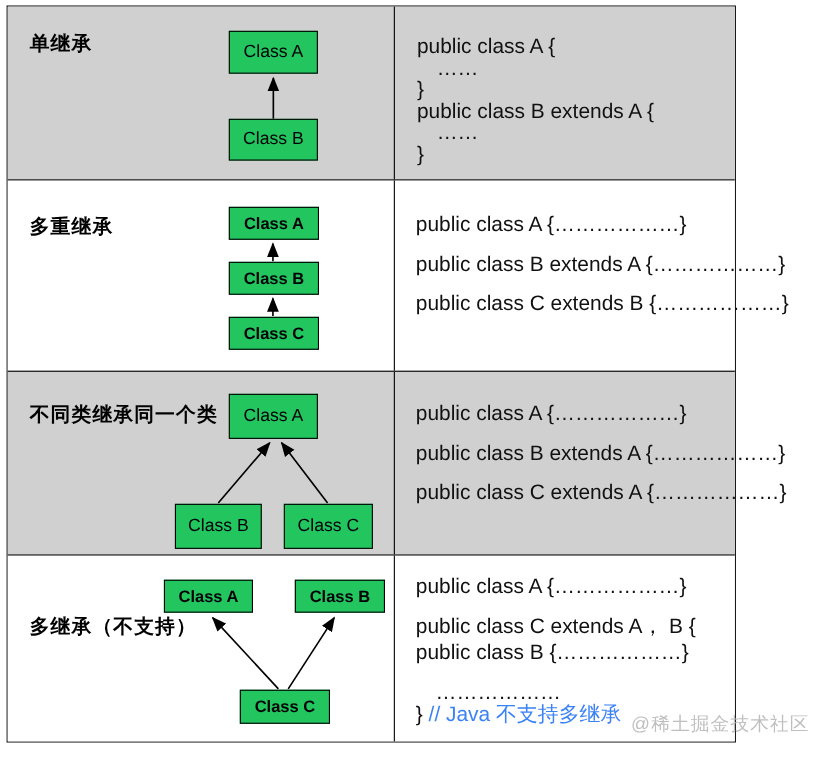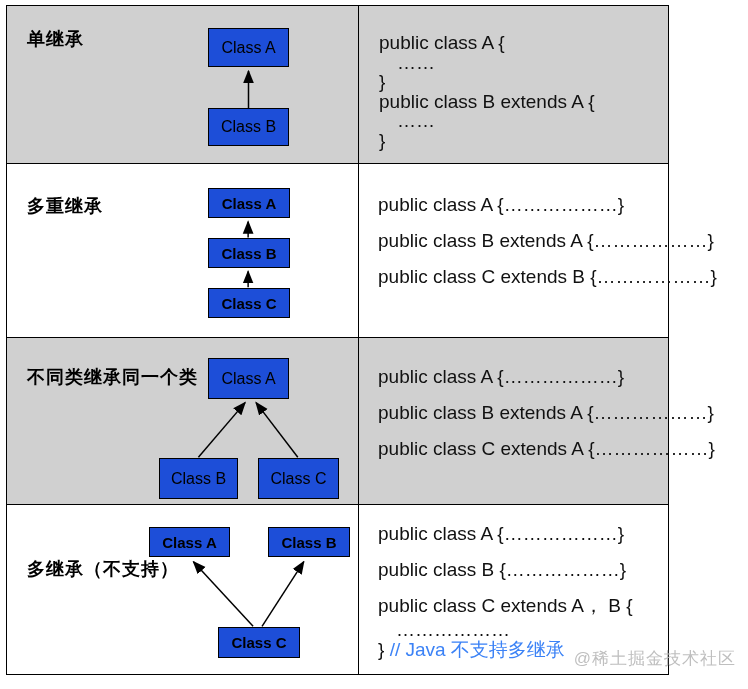--- a/index.html
+++ b/index.html
@@ -35,21 +35,21 @@
     position: absolute; left: 20px;
     font-size: 18px; font-weight: bold; color: #000;
     letter-spacing: 1px; white-space: nowrap;
   }
   .r1 .row-label { top: 21px; }
   .r2 .row-label { top: 30px; font-family: Liberation Serif, serif; }
   .r3 .row-label { top: 27px; }
   .r4 .row-label { top: 52px; color: #000000; }
   .class-box {
     position: absolute;
-    background: #1d4ed8; border: 1.5px solid #000;
+    background: #22c55e; border: 1.5px solid #000;
     display: flex; align-items: center; justify-content: center;
     font-size: 16px; color: #000; white-space: nowrap;
   }
   .boxes-bold .class-box { font-weight: bold; font-size: 15px; }
   .arrows { position: absolute; left: 0; top: 0; width: 100%; height: 100%; pointer-events: none; }
   .code {
     font-size: 19px; color: #111;
   }
   .r1 .code { padding: 27px 8px 0 20px; }
   .r2 .code { padding: 31px 8px 0 19px; }
@@ -185,22 +185,22 @@
       <div class="class-box" style="left:261px;top:22px;width:82px;height:30px;">
           <span>Class B</span>
         </div>
       <div class="class-box" style="left:211px;top:122px;width:82px;height:31px;">
           <span>Class C</span>
         </div>
     </div>
     <div class="cell-code">
       <div class="code code-spaced">
           <div class="code-line"><span>public class A {………………}</span></div>
+          <div class="code-line mb4"><span>public class C </span><span class="b">extends A， B {</span></div>
           <div class="code-line"><span>public class B {………………}</span></div>
-          <div class="code-line mb4"><span>public class C </span><span class="b">extends A， B {</span></div>
           <div class="code-line indent tight"><span>………………</span></div>
           <div class="code-line tight"><span>} </span><span class="b r">// Java 不支持多继承</span></div>
         </div>
     </div>
   </div>
 
 </div>
 
 <div class="watermark">@稀土掘金技术社区</div>
 

